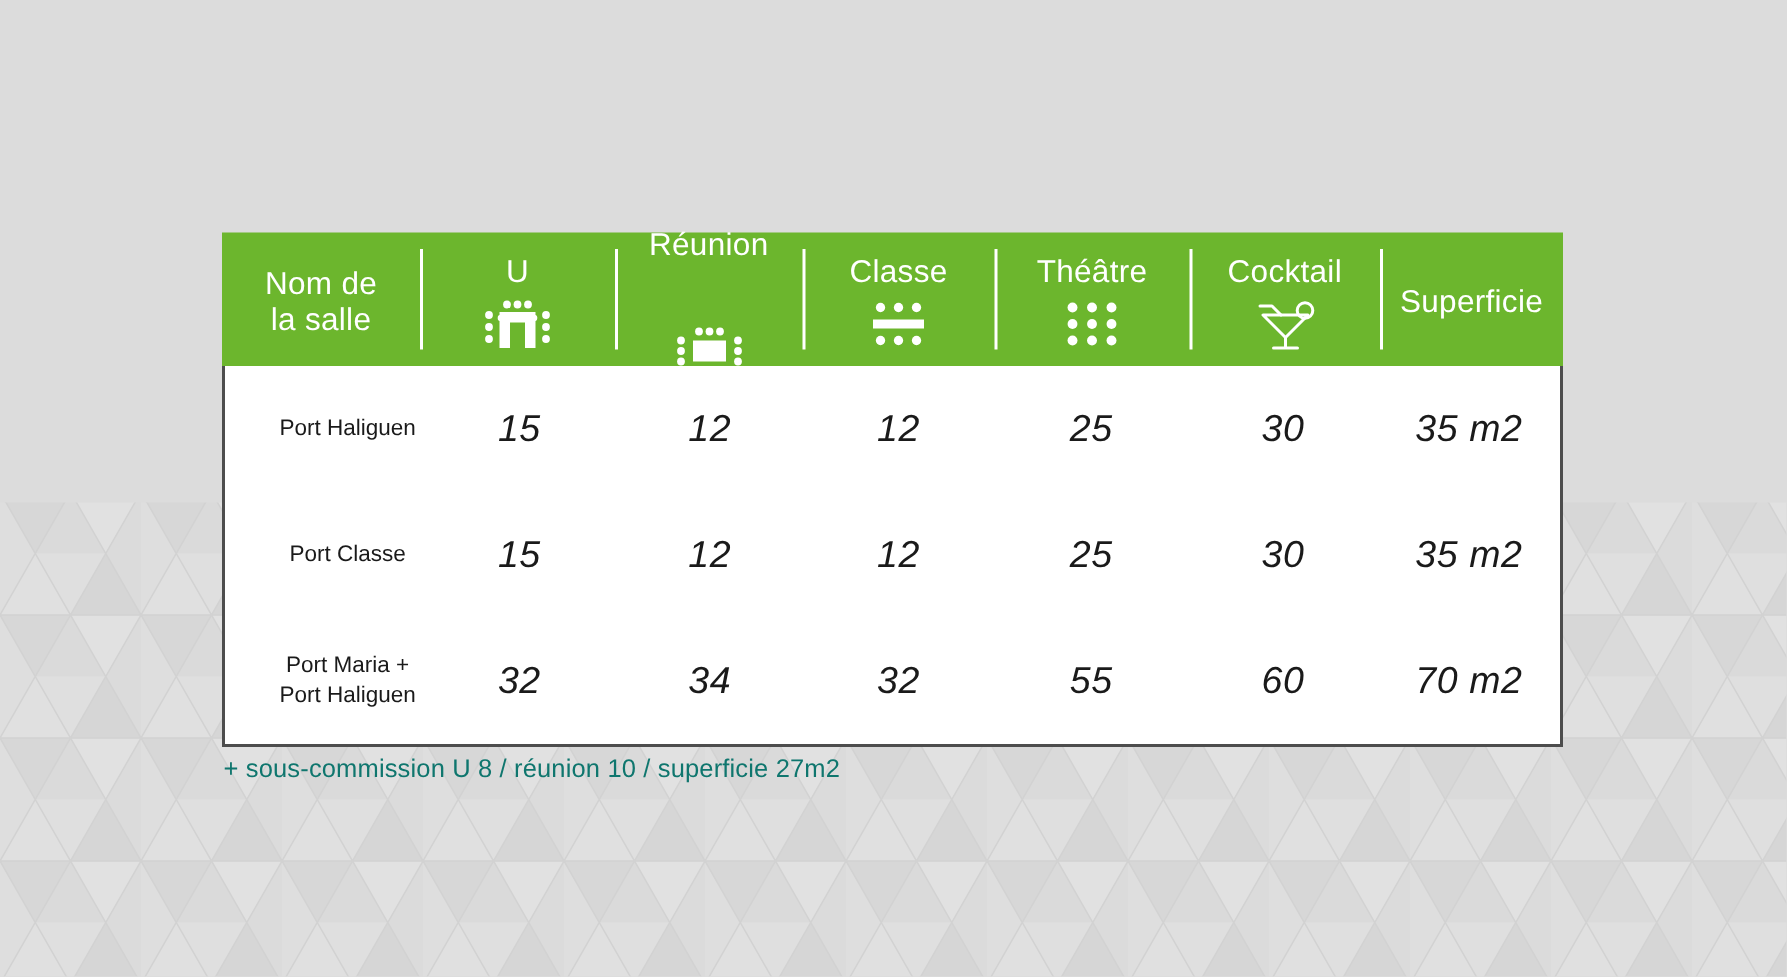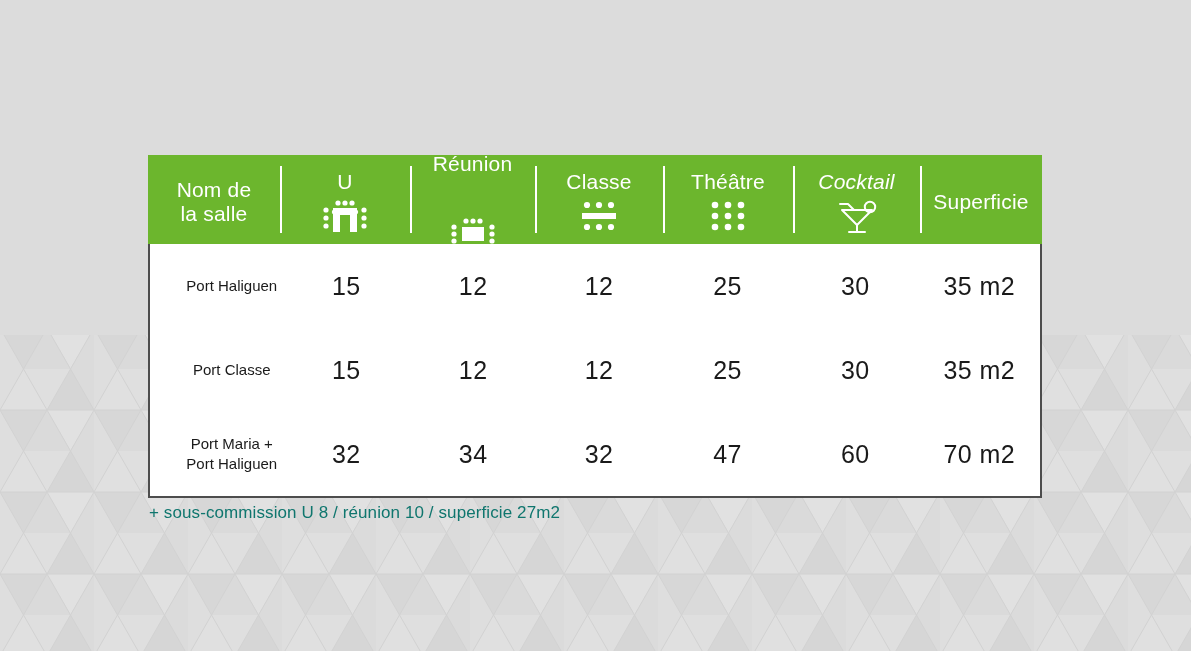--- a/index.html
+++ b/index.html
@@ -103,38 +103,39 @@
     font-size: 15px;
     line-height: 1.35;
     font-weight: 400;
     padding-left: 32px;
   }
 
   .td.num {
     font-size: 25px;
     font-weight: 300;
     letter-spacing: .4px;
+    font-style: italic;
   }
 
   
   .c0 { width: 132px; }
   .c1 { width: 130px; }
   .c2 { width: 125px; }
   .c3 { width: 128px; }
   .c4 { width: 130px; }
   .c5 { width: 127px; }
   .c6 { width: 122px; }
 
   
   .h0 { width: 132px; }
   .h1 { width: 130px; }
   .h2 { width: 125px; gap: 37px; }
   .h3 { width: 128px; }
   .h4 { width: 130px; }
-  .h5 { width: 127px; font-style: italic; }
+  .h5 { width: 127px; }
   .h6 { width: 122px; }
 
   
   #footnote {
     position: absolute;
     left: 149px;
     top: 503px;
     font-size: 17px;
     color: #0f766e;
     letter-spacing: .1px;
@@ -304,21 +305,21 @@
     <div class="tr">
       <div class="td name c0">
         <div style="text-align:center">
           <span>Port Maria +</span><br>
           <span>Port Haliguen</span>
         </div>
       </div>
       <div class="td num c1">32</div>
       <div class="td num c2">34</div>
       <div class="td num c3">32</div>
-      <div class="td num c4">47</div>
+      <div class="td num c4">55</div>
       <div class="td num c5">60</div>
       <div class="td num c6">70 m2</div>
     </div>
 
   </div>
 </div>
 
 <div id="footnote">+ sous-commission U 8 / réunion 10 / superficie 27m2</div>
 
 </body></html>

